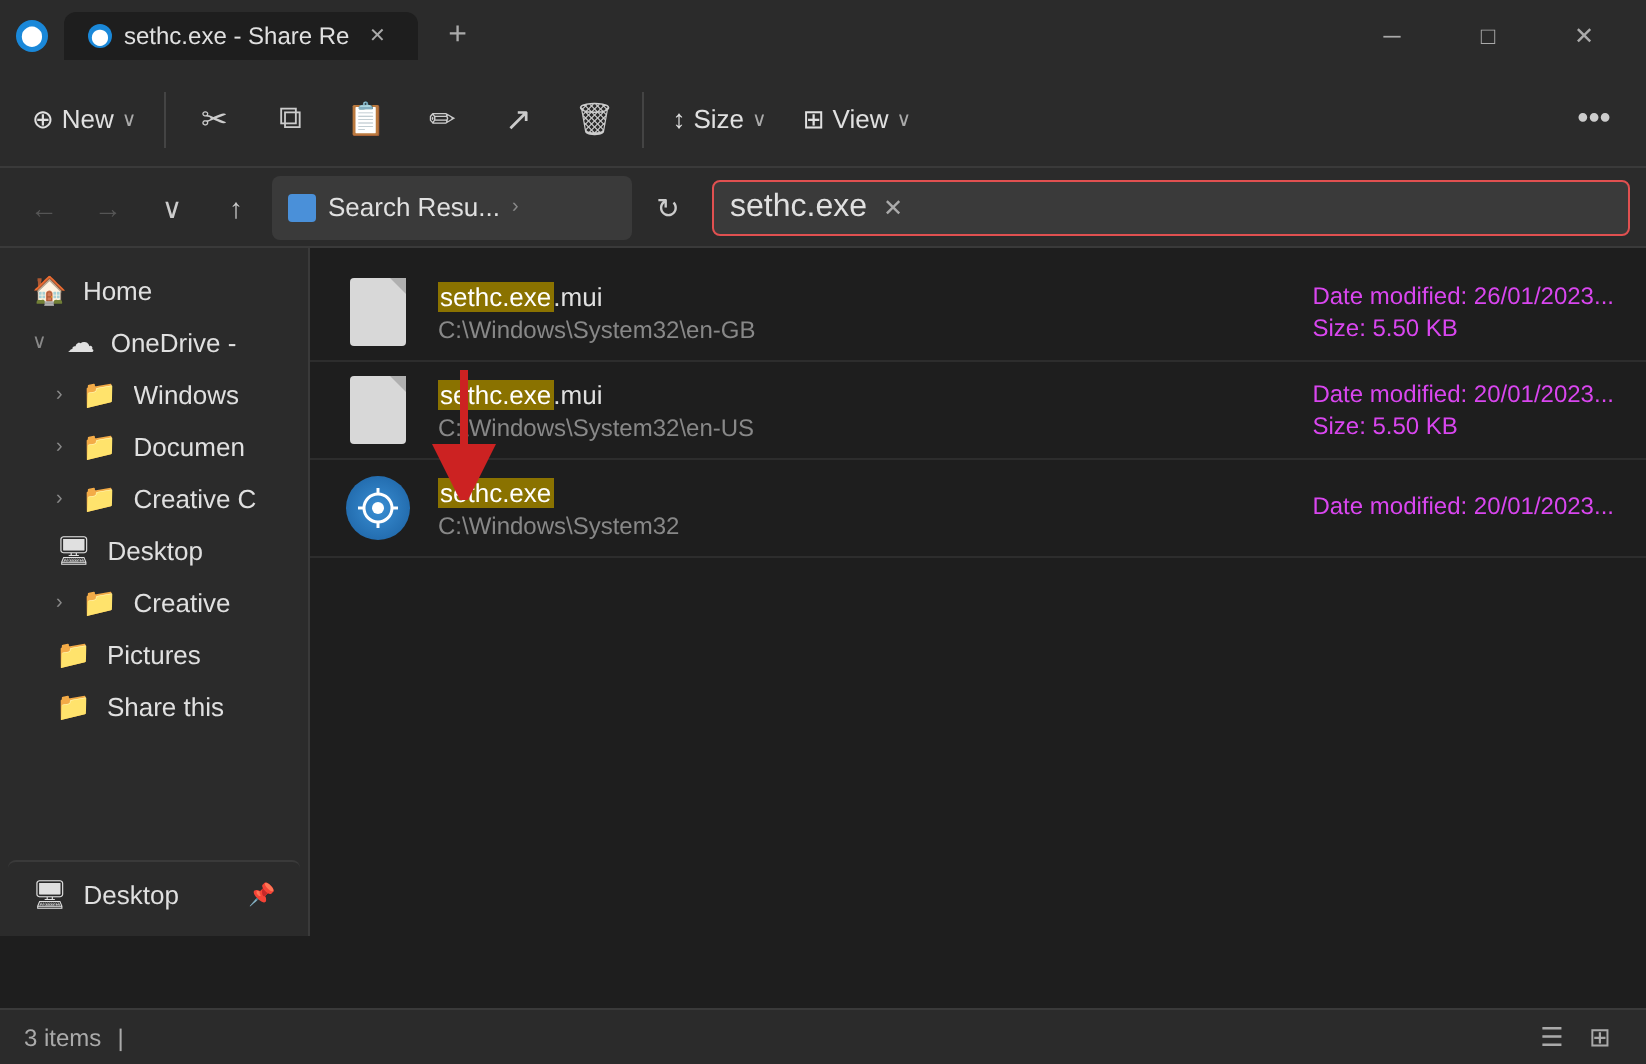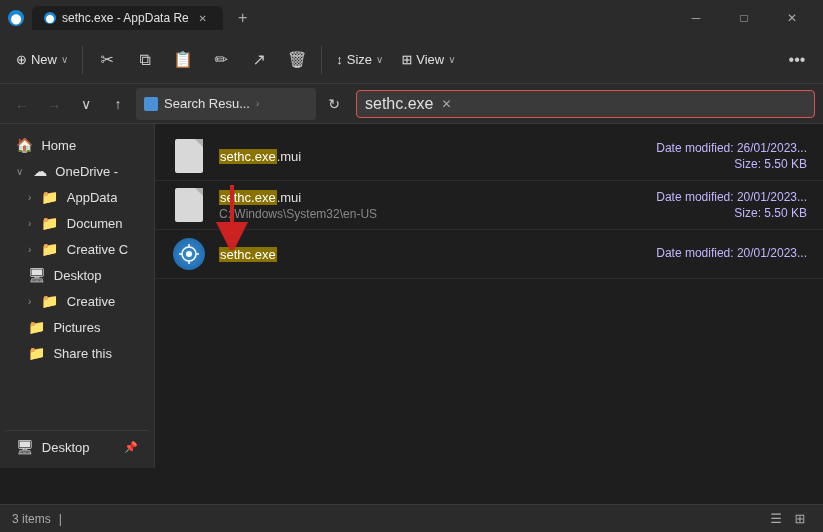--- a/index.html
+++ b/index.html
@@ -262,23 +262,22 @@
       background: #8a7200;
       color: #fff;
       padding: 0 1px;
     }
     .file-path {
       font-size: 12px;
       color: #888;
       margin-top: 2px;
     }
     .file-meta {
-      text-align: right;
       font-size: 12px;
-      color: #c4b5fd;
+      color: #d946ef;
       white-space: nowrap;
       flex-shrink: 0;
     }
     .file-meta-modified { margin-bottom: 2px; }
 
     
     .status-bar {
       background: #2b2b2b;
       height: 28px;
       display: flex;
@@ -314,21 +313,21 @@
       color: white;
     }
   </style>
 </head>
 <body>
 
 <div class="title-bar">
   <div class="title-bar-icon">⬤</div>
   <div class="tab-active">
     <div class="title-bar-icon" style="width:12px;height:12px;font-size:8px;">⬤</div>
-    <span>sethc.exe - AppData Re</span>
+    <span>sethc.exe - Share Re</span>
     <div class="tab-close">✕</div>
   </div>
   <div class="new-tab-btn">+</div>
   <div class="window-controls">
     <div class="wc-btn">─</div>
     <div class="wc-btn">□</div>
     <div class="wc-btn wc-close">✕</div>
   </div>
 </div>
 
@@ -384,21 +383,21 @@
       <span class="si-label">Home</span>
     </div>
     <div class="sidebar-item">
       <span class="si-chevron">∨</span>
       <span class="si-icon">☁</span>
       <span class="si-label">OneDrive -</span>
     </div>
     <div class="sidebar-item" style="padding-left:24px;">
       <span class="si-chevron">›</span>
       <span class="si-icon">📁</span>
-      <span class="si-label">AppData</span>
+      <span class="si-label">Windows</span>
     </div>
     <div class="sidebar-item" style="padding-left:24px;">
       <span class="si-chevron">›</span>
       <span class="si-icon">📁</span>
       <span class="si-label">Documen</span>
     </div>
     <div class="sidebar-item" style="padding-left:24px;">
       <span class="si-chevron">›</span>
       <span class="si-icon">📁</span>
       <span class="si-label">Creative C</span>
@@ -434,20 +433,21 @@
 
     <div class="file-item">
       <div class="file-item-icon">
         <div class="file-doc-icon"></div>
       </div>
       <div class="file-name-area">
         <div class="file-name">
           <span class="file-name-highlight">sethc.exe</span>
             <span>.mui</span>
         </div>
+        <div class="file-path">C:\Windows\System32\en-GB</div>
       </div>
       <div class="file-meta">
         <div class="file-meta-modified">Date modified: 26/01/2023...</div>
         <div>Size: 5.50 KB</div>
       </div>
     </div>
 
     <div class="file-item">
       <div class="file-item-icon">
         <div class="file-doc-icon"></div>
@@ -475,20 +475,21 @@
             <line x1="10" y1="17" x2="10" y2="20" stroke="white" stroke-width="1.5"></line>
             <line x1="3" y1="10" x2="0" y2="10" stroke="white" stroke-width="1.5"></line>
             <line x1="17" y1="10" x2="20" y2="10" stroke="white" stroke-width="1.5"></line>
           </svg>
         </div>
       </div>
       <div class="file-name-area">
         <div class="file-name">
           <span class="file-name-highlight">sethc.exe</span>
         </div>
+        <div class="file-path">C:\Windows\System32</div>
       </div>
       <div class="file-meta">
         <div class="file-meta-modified">Date modified: 20/01/2023...</div>
       </div>
 
       <div style="position:absolute; left:52px; top:-50px; pointer-events:none;">
         <svg width="50" height="70" viewBox="0 0 50 70">
           <defs>
             <marker id="arrowhead" markerWidth="8" markerHeight="8" refX="4" refY="4" orient="auto">
               <polygon points="0 0, 8 4, 0 8" fill="#cc2222"></polygon>

